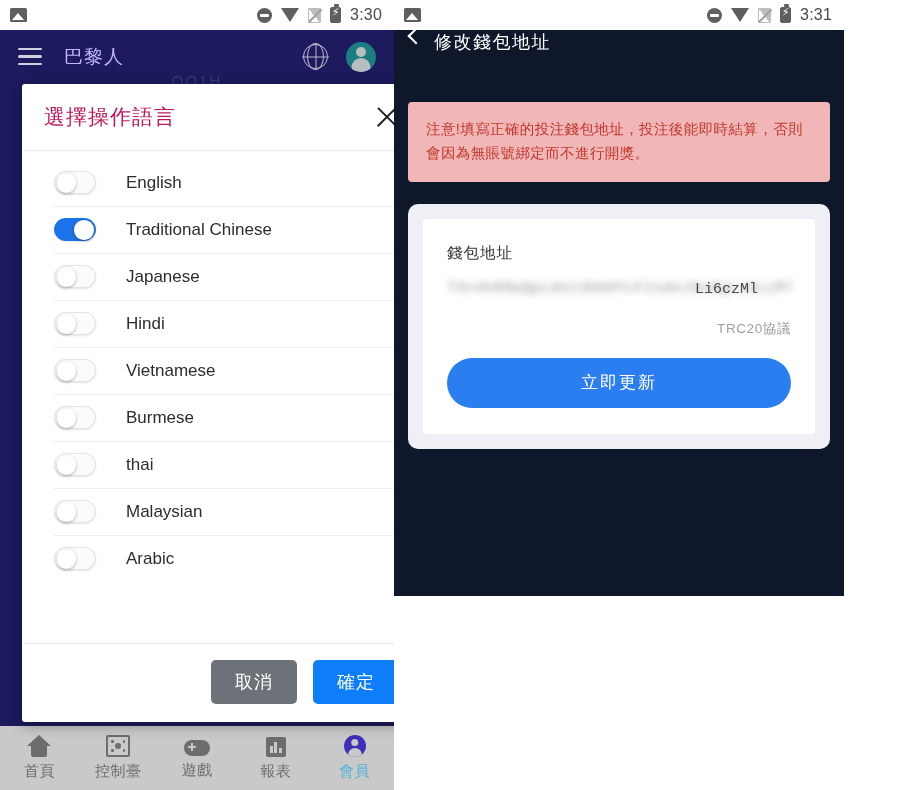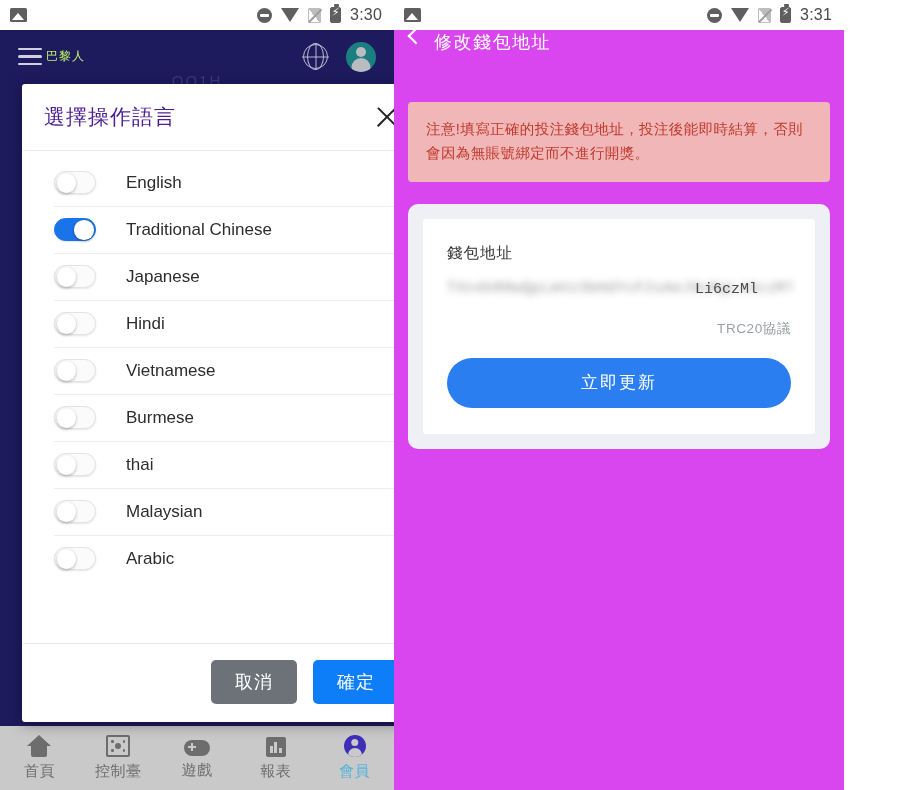--- a/index.html
+++ b/index.html
@@ -33,40 +33,40 @@
   .ic-sig:before{ content:""; position:absolute; inset:0;
     background:linear-gradient(to top right, transparent 48%, #bdbdbd 48%); border:1.5px solid #bdbdbd; border-radius:1px;}
   .ic-sig:after{ content:""; position:absolute; left:-2px; top:7px; width:18px;height:1.6px; background:#9e9e9e; transform:rotate(-45deg);}
   .ic-batt { width:11px;height:16px; border:1.6px solid #5f5f5f; border-radius:2px; position:relative; background:#5f5f5f; }
   .ic-batt:before{ content:""; position:absolute; left:3px; top:-3.6px; width:5px;height:2.4px; background:#5f5f5f; border-radius:1px;}
   .ic-batt:after{ content:"\26A1"; position:absolute; left:0;right:0; top:-2px; text-align:center; font-size:11px; color:#fff; }
 
   .appbar { height:53px; display:flex; align-items:center; padding:0 18px; color:#fff; position:relative; z-index:4; }
   .hamburger { width:24px; display:flex; flex-direction:column; gap:5px; cursor:pointer; }
   .hamburger span { display:block; height:2.5px; background:#cfcfe0; border-radius:2px; }
-  .app-title { margin-left:4px; font-size:12px; color:#bef264; letter-spacing:1px; }
+  .app-title { margin-left:22px; font-size:19px; color:#c4b5fd; letter-spacing:1px; }
   .appbar-right { margin-left:auto; display:flex; align-items:center; gap:18px; }
   .globe { width:25px;height:25px; border-radius:50%; border:1.8px solid #b9b9d0; position:relative; }
   .globe:before{ content:""; position:absolute; left:50%; top:-1.8px; bottom:-1.8px; width:0; border-left:1.8px solid #b9b9d0; transform:translateX(-50%);}
   .globe:after{ content:""; position:absolute; left:-1.8px; right:-1.8px; top:50%; height:0; border-top:1.8px solid #b9b9d0; transform:translateY(-50%);}
   .globe .g-el{ position:absolute; left:3px; right:3px; top:-1.8px; bottom:-1.8px; border:1.8px solid #b9b9d0; border-radius:50%; }
   .avatar { width:30px;height:30px; border-radius:50%; background:#1b7e80; position:relative; overflow:hidden; }
   .avatar:before{ content:""; position:absolute; left:50%; top:5px; width:10px;height:10px; border-radius:50%; background:#b9bcc0; transform:translateX(-50%);}
   .avatar:after{ content:""; position:absolute; left:50%; top:16px; width:19px;height:15px; border-radius:10px 10px 0 0; background:#b9bcc0; transform:translateX(-50%);}
 
   .bg-ghost { position:absolute; top:72px; left:0; right:0; text-align:center; color:#3b3779; font-size:15px; letter-spacing:2px; z-index:1; }
 
   
   .dialog {
     position:absolute; left:22px; top:84px; width:400px; height:638px;
     background:#ffffff; border-radius:3px; z-index:6;
     display:flex; flex-direction:column; box-shadow:0 3px 14px rgba(0,0,0,.35);
   }
   .dlg-head { height:66px; display:flex; align-items:center; padding:0 22px; flex:0 0 auto; }
-  .dlg-title { font-size:21px; color:#4c1d95; letter-spacing:1px; }
+  .dlg-title { font-size:21px; color:#be185d; letter-spacing:1px; }
   .dlg-close { margin-left:auto; width:26px;height:26px; position:relative; cursor:pointer; }
   .dlg-close:before,.dlg-close:after{ content:""; position:absolute; left:0; top:12px; width:26px;height:2.4px; background:#222;}
   .dlg-close:before{ transform:rotate(45deg);} .dlg-close:after{ transform:rotate(-45deg);}
   .dlg-sep { height:1px; background:#e9e9e9; margin:0 1px; }
 
   .lang-scroll { flex:1 1 auto; position:relative; overflow:hidden; padding:8px 0 0 0; }
   .lang-row { height:47px; display:flex; align-items:center; padding:0 26px 0 32px; position:relative; cursor:pointer; }
   .lang-row + .lang-row:before{ content:""; position:absolute; left:32px; right:12px; top:0; height:1px; background:#eeeeee; }
   .toggle { width:42px; height:23px; border-radius:12px; background:#fbfbfb; border:1px solid #e3e3e3;
             position:relative; flex:0 0 auto; box-shadow:0 1px 2px rgba(0,0,0,.10); }
@@ -103,21 +103,21 @@
   .ni-game:before{ content:""; position:absolute; left:4px; top:6px; width:8px;height:2.6px; background:#c9c9c9;}
   .ni-game:after{ content:""; position:absolute; left:6.7px; top:3.3px; width:2.6px;height:8px; background:#c9c9c9;}
   .ni-rep { width:20px;height:20px; background:#6d6d6d; border-radius:2px; margin-top:1px; }
   .ni-rep i{ position:absolute; bottom:4px; width:3px; background:#c9c9c9;}
   .ni-rep i:nth-child(1){left:4px;height:7px;} .ni-rep i:nth-child(2){left:8.5px;height:11px;} .ni-rep i:nth-child(3){left:13px;height:5px;}
   .ni-user { width:22px;height:22px; border-radius:50%; background:#3f2fb8; position:relative; overflow:hidden; }
   .ni-user:before{ content:""; position:absolute; left:50%;top:3.5px; width:7.5px;height:7.5px; border-radius:50%; background:#c9c9c9; transform:translateX(-50%);}
   .ni-user:after{ content:""; position:absolute; left:50%;top:12.5px; width:14px;height:11px; border-radius:8px 8px 0 0; background:#c9c9c9; transform:translateX(-50%);}
 
   
-  .screen-right { position:relative; width:450px; height:790px; background:#d946ef; overflow:hidden; }
+  .screen-right { position:relative; width:450px; height:596px; background:#0f172a; overflow:hidden; }
   .r-appbar { height:54px; display:flex; align-items:flex-start; padding:0 16px; }
   .chev { width:12px;height:12px; border-left:2.6px solid #fff; border-bottom:2.6px solid #fff;
           transform:rotate(45deg); margin-right:12px; cursor:pointer; }
   .r-title { font-size:18px; color:#ffffff; letter-spacing:1.5px; }
 
   .warn { margin:18px 14px 0 14px; background:#f0b6b8; border-radius:4px; padding:16px 18px; }
   .warn p { font-size:14.5px; color:#c0392b; line-height:1.65; letter-spacing:.4px; }
 
   .outer-card { margin:22px 14px 0 14px; background:#eef0f6; border-radius:10px; padding:15px; }
   .inner-card { background:#ffffff; border-radius:3px; padding:24px 24px 26px 24px; }

